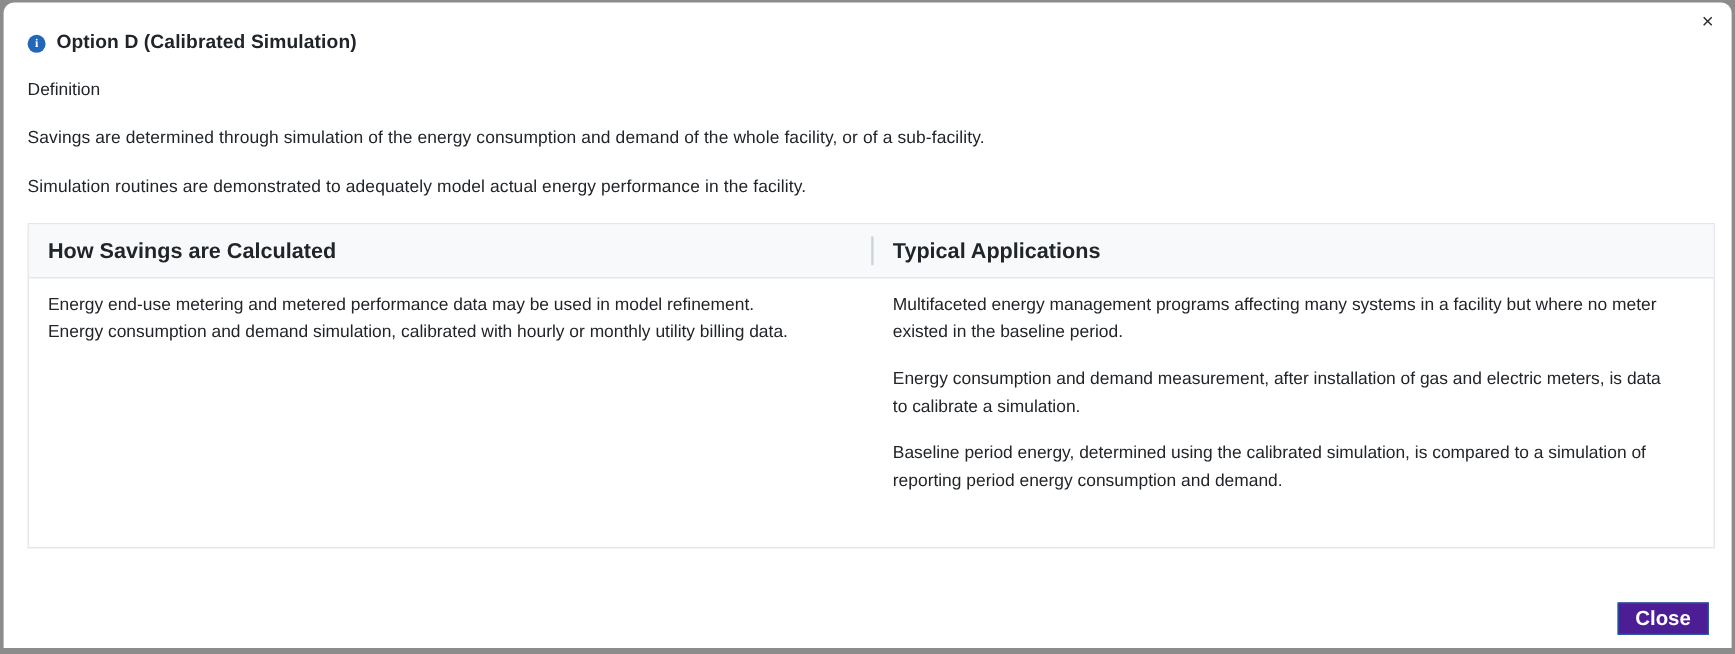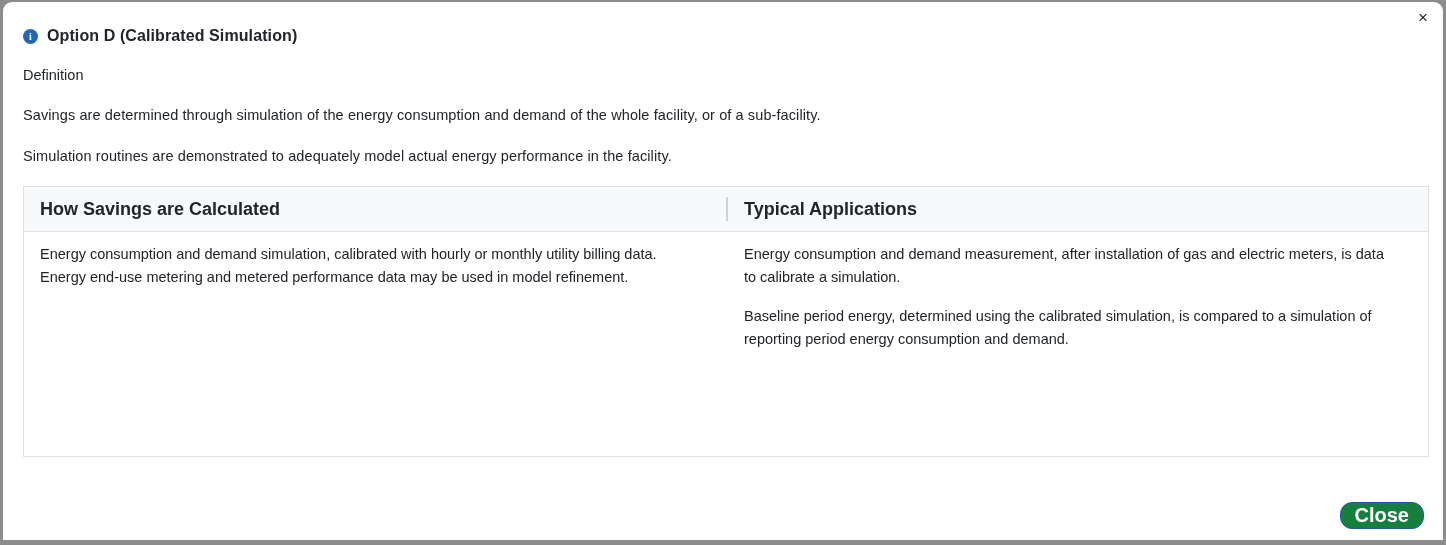--- a/index.html
+++ b/index.html
@@ -109,26 +109,26 @@
   .footer {
     position: absolute;
     right: 19px;
     bottom: 11px;
   }
   .close-button {
     display: inline-block;
     min-width: 71px;
     height: 27px;
     padding: 0 14px;
-    background: #15803d;
+    background: #4c1d95;
     border: 1px solid #1f5ba0;
-    border-radius: 12px;
+    border-radius: 0;
     color: #ffffff;
     font-family: "Liberation Sans", sans-serif;
-    font-size: 20px;
+    font-size: 17px;
     font-weight: bold;
     cursor: pointer;
   }
 </style>
 </head>
 <body>
 
 <div class="modal">
 
   <div class="dismiss-x">×</div>
@@ -145,24 +145,25 @@
     <p class="para">Savings are determined through simulation of the energy consumption and demand of the whole facility, or of a sub-facility.</p>
     <p class="para">Simulation routines are demonstrated to adequately model actual energy performance in the facility.</p>
 
     <div class="info-table">
       <div class="thead">
         <div class="th th-col1">How Savings are Calculated</div>
         <div class="th th-col2">Typical Applications</div>
       </div>
       <div class="tbody-row">
         <div class="td td-col1">
+          <div>Energy end-use metering and metered performance data may be used in model refinement.</div>
           <div>Energy consumption and demand simulation, calibrated with hourly or monthly utility billing data.</div>
-          <div>Energy end-use metering and metered performance data may be used in model refinement.</div>
         </div>
         <div class="td td-col2">
+          <p>Multifaceted energy management programs affecting many systems in a facility but where no meter existed in the baseline period.</p>
           <p>Energy consumption and demand measurement, after installation of gas and electric meters, is data to calibrate a simulation.</p>
           <p>Baseline period energy, determined using the calibrated simulation, is compared to a simulation of reporting period energy consumption and demand.</p>
         </div>
       </div>
     </div>
 
   </div>
 
   <div class="footer">
     <button class="close-button">Close</button>

